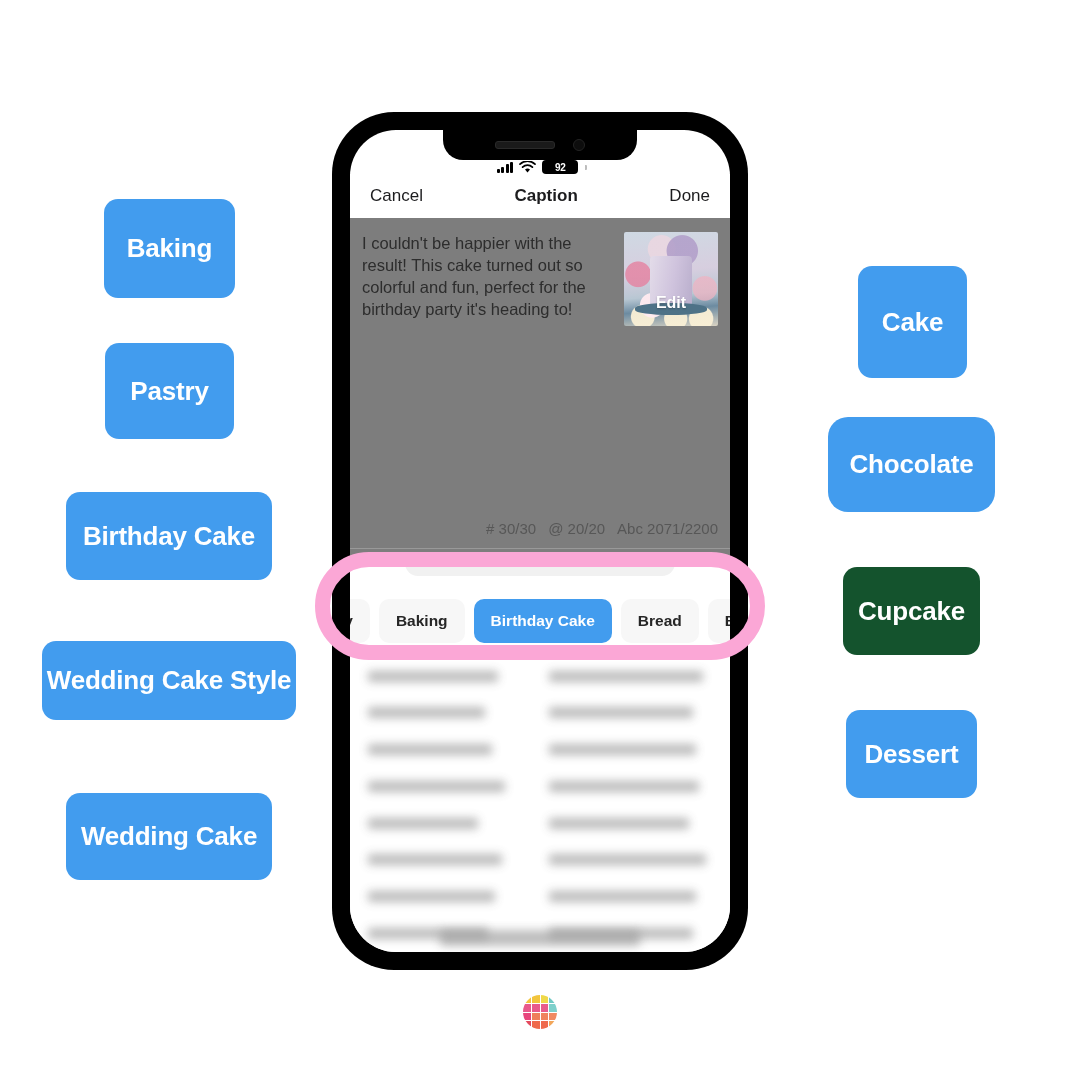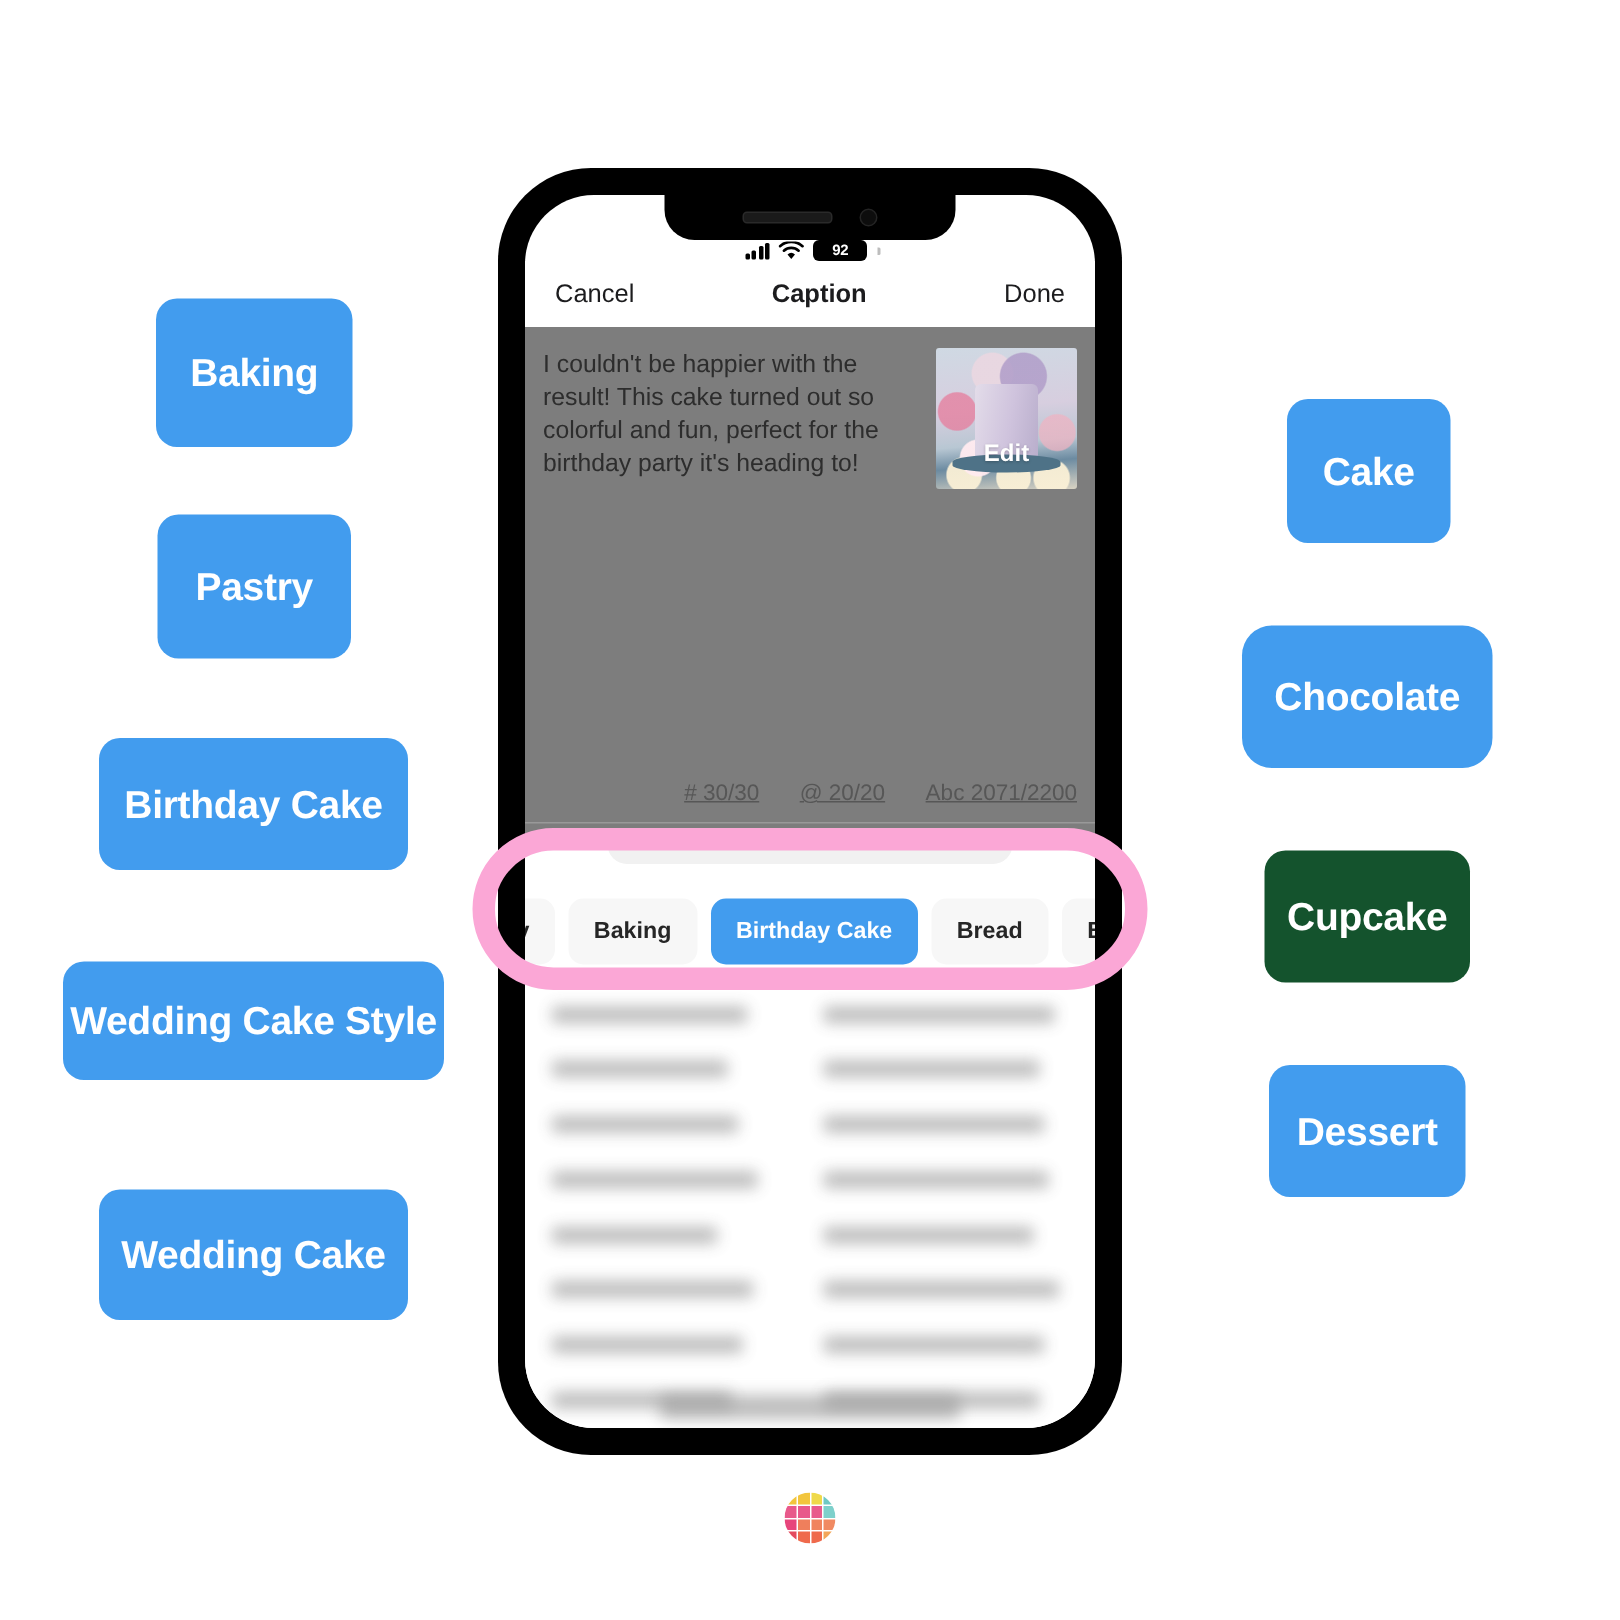--- a/index.html
+++ b/index.html
@@ -206,24 +206,23 @@
     color: #2d2d2d;
     font-size: 16.5px;
     line-height: 1.33;
     padding-top: 1px;
   }
   #counters {
     position: absolute;
     right: 12px;
     top: 302px;
     display: flex;
-    gap: 27px;
+    gap: 12px;
     color: #575757;
     font-size: 15px;
-    text-decoration: underline;
   }
   #divider-1 {
     position: absolute;
     left: 0; top: 330px; width: 380px; height: 1px;
     background: rgba(255,255,255,.22);
   }
   #add-comment {
     position: absolute;
     left: 18px; top: 348px;
     color: #5d5d5d;
@@ -381,21 +380,21 @@
 
 <div id="callouts-left">
     <div class="callout" style="left: 104px; top: 199px; width: 131px; height: 99px; background: rgb(66, 156, 238);">Baking</div>
     <div class="callout" style="left: 105px; top: 343px; width: 129px; height: 96px; background: rgb(66, 156, 238);">Pastry</div>
     <div class="callout" style="left: 66px; top: 492px; width: 206px; height: 88px; background: rgb(66, 156, 238);">Birthday Cake</div>
     <div class="callout" style="left: 42px; top: 641px; width: 254px; height: 79px; background: rgb(66, 156, 238);">Wedding Cake Style</div>
     <div class="callout" style="left: 66px; top: 793px; width: 206px; height: 87px; background: rgb(66, 156, 238);">Wedding Cake</div>
   </div>
 
 <div id="callouts-right">
-    <div class="callout" style="left: 858px; top: 266px; width: 109px; height: 96px; background: rgb(66, 156, 238);">Cake</div>
+    <div class="callout" style="left: 858px; top: 266px; width: 109px; height: 112px; background: rgb(66, 156, 238);">Cake</div>
     <div class="callout" style="left: 828px; top: 417px; width: 167px; height: 95px; background: rgb(66, 156, 238); border-radius: 20px;">Chocolate</div>
     <div class="callout" style="left: 843px; top: 567px; width: 137px; height: 88px; background: #14532d;">Cupcake</div>
     <div class="callout" style="left: 846px; top: 710px; width: 131px; height: 88px; background: rgb(66, 156, 238);">Dessert</div>
   </div>
 
 <div id="phone-frame">
   <div id="phone-screen">
 
     <div id="notch">
       <span class="speaker"></span>

